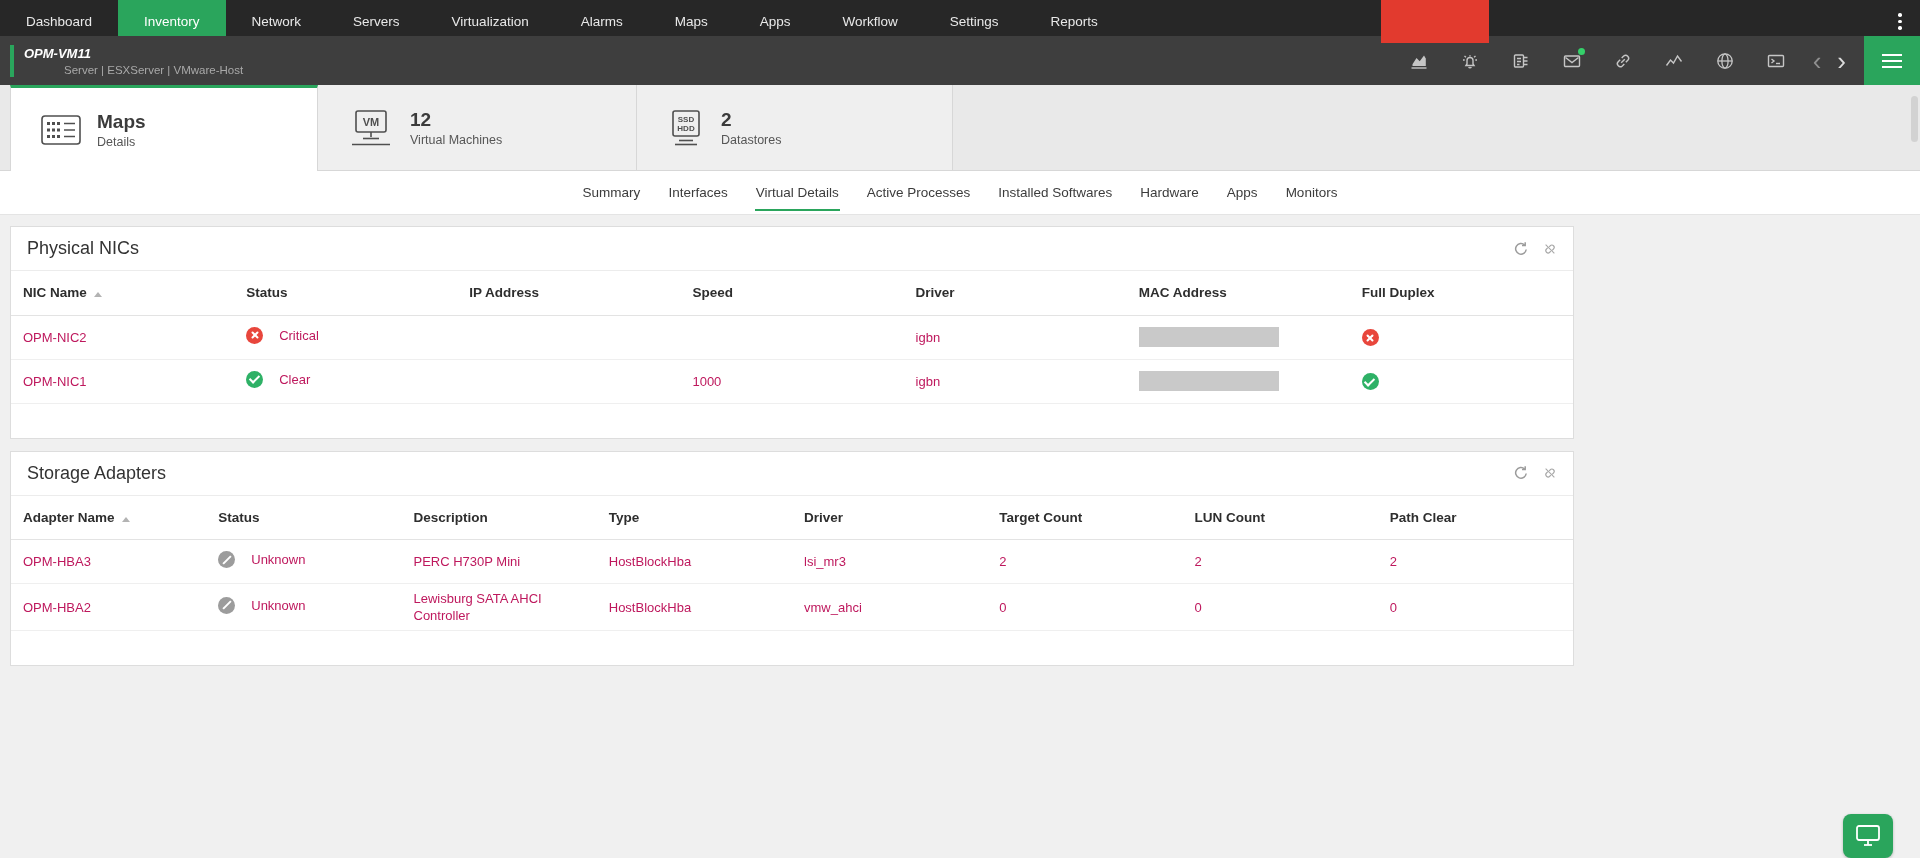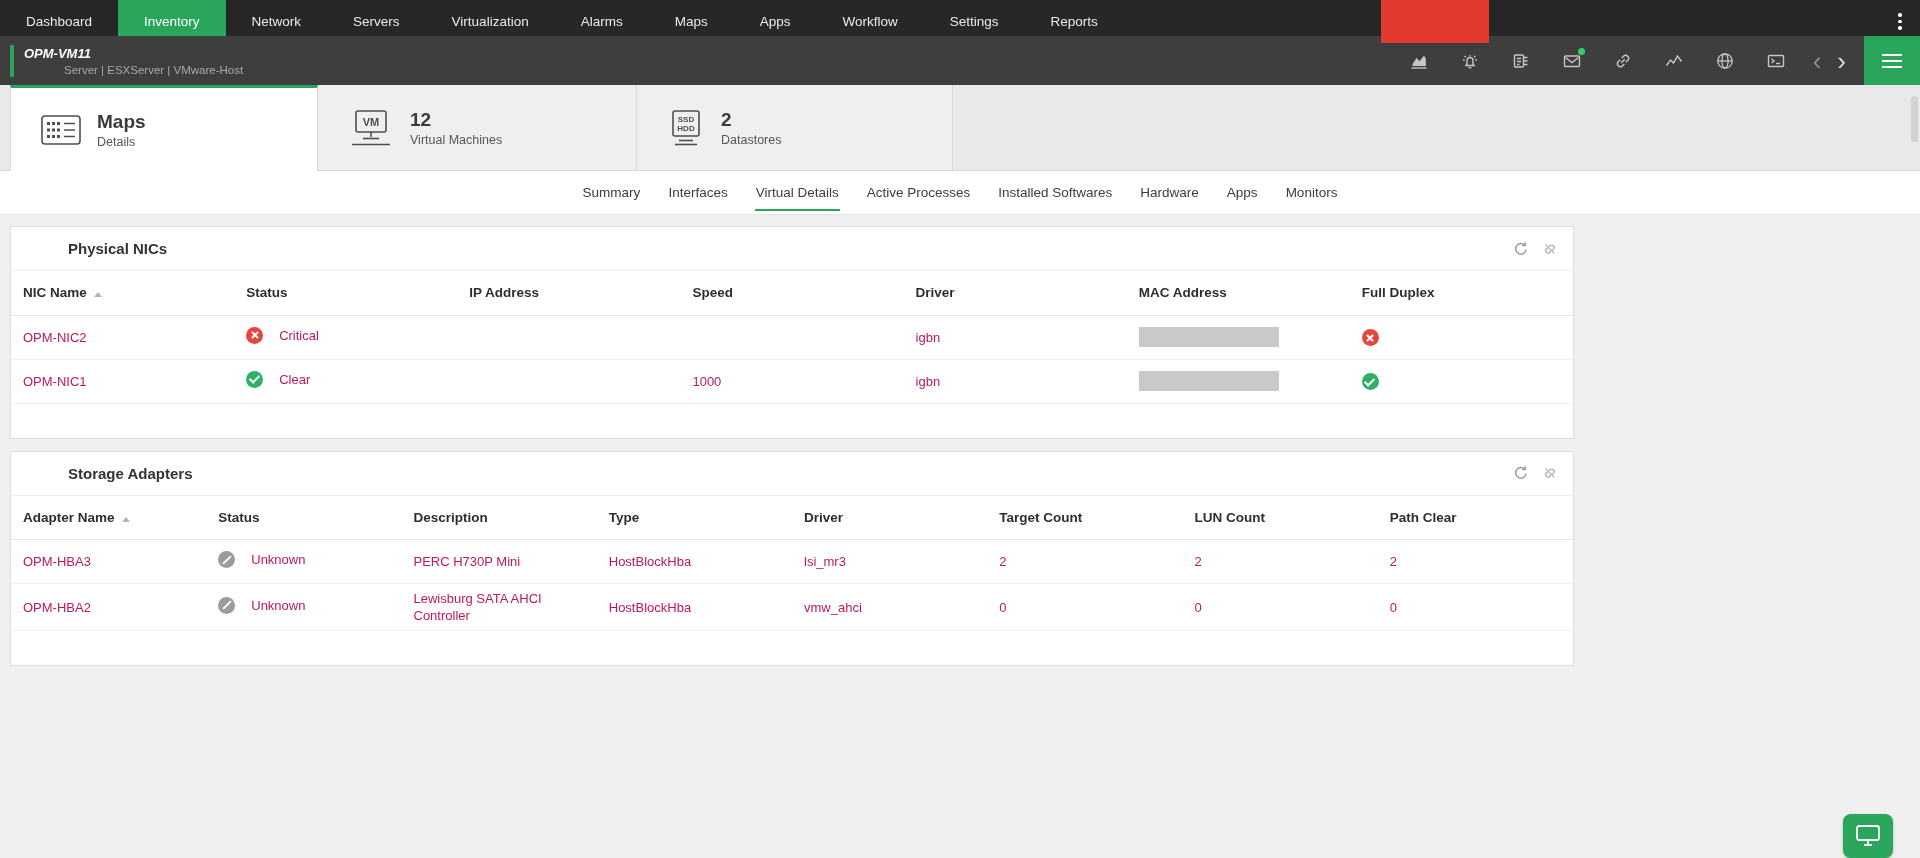--- a/index.html
+++ b/index.html
@@ -44,21 +44,21 @@
 
   
   .subnav { height:44px; background:#fff; display:flex; justify-content:center; border-bottom:1px solid #e4e4e4; }
   .subtab { position:relative; line-height:43px; padding:0 14px; font-size:13.5px; color:#3c3c3c; cursor:pointer; white-space:nowrap; }
   .subtab.active::after { content:""; position:absolute; left:13px; right:13px; bottom:3px; height:2px; background:#2aa55c; }
 
   
   .content { padding:11px 0 0 10px; }
   .panel { width:1564px; background:#fff; border:1px solid #ddd; margin-bottom:12px; }
   .panel-head { height:44px; display:flex; align-items:center; padding:0 16px; border-bottom:1px solid #ececec; }
-  .panel-title { font-size:15px; font-weight:bold; color:#333;margin-left:41px; }
+  .panel-title { font-size:18px; font-weight:normal; color:#333; }
   .panel-actions { margin-left:auto; display:flex; align-items:center; gap:14px; }
   .pa-icon { display:flex; cursor:pointer; }
   .grid { width:100%; border-collapse:collapse; table-layout:fixed; }
   .grid th { text-align:left; font-size:13.5px; font-weight:bold; color:#2e2e2e; height:44px; padding:0 8px 0 12px; border-bottom:1px solid #e3e3e3; cursor:pointer; white-space:nowrap; }
   .grid td { font-size:13px; color:#be185d; height:44px; padding:6px 8px 6px 12px; border-bottom:1px solid #efefef; vertical-align:middle; line-height:17px; }
   .panel-pad { height:34px; }
   .sort-up { display:inline-block; margin-left:7px; width:0; height:0; border-left:4px solid transparent; border-right:4px solid transparent; border-bottom:5px solid #b3b3b3; }
   .stat { display:inline-flex; align-items:flex-start; gap:16px; }
   .mac-mask { display:inline-block; width:140px; height:20px; background:#c9c9c9; vertical-align:middle; }
 

